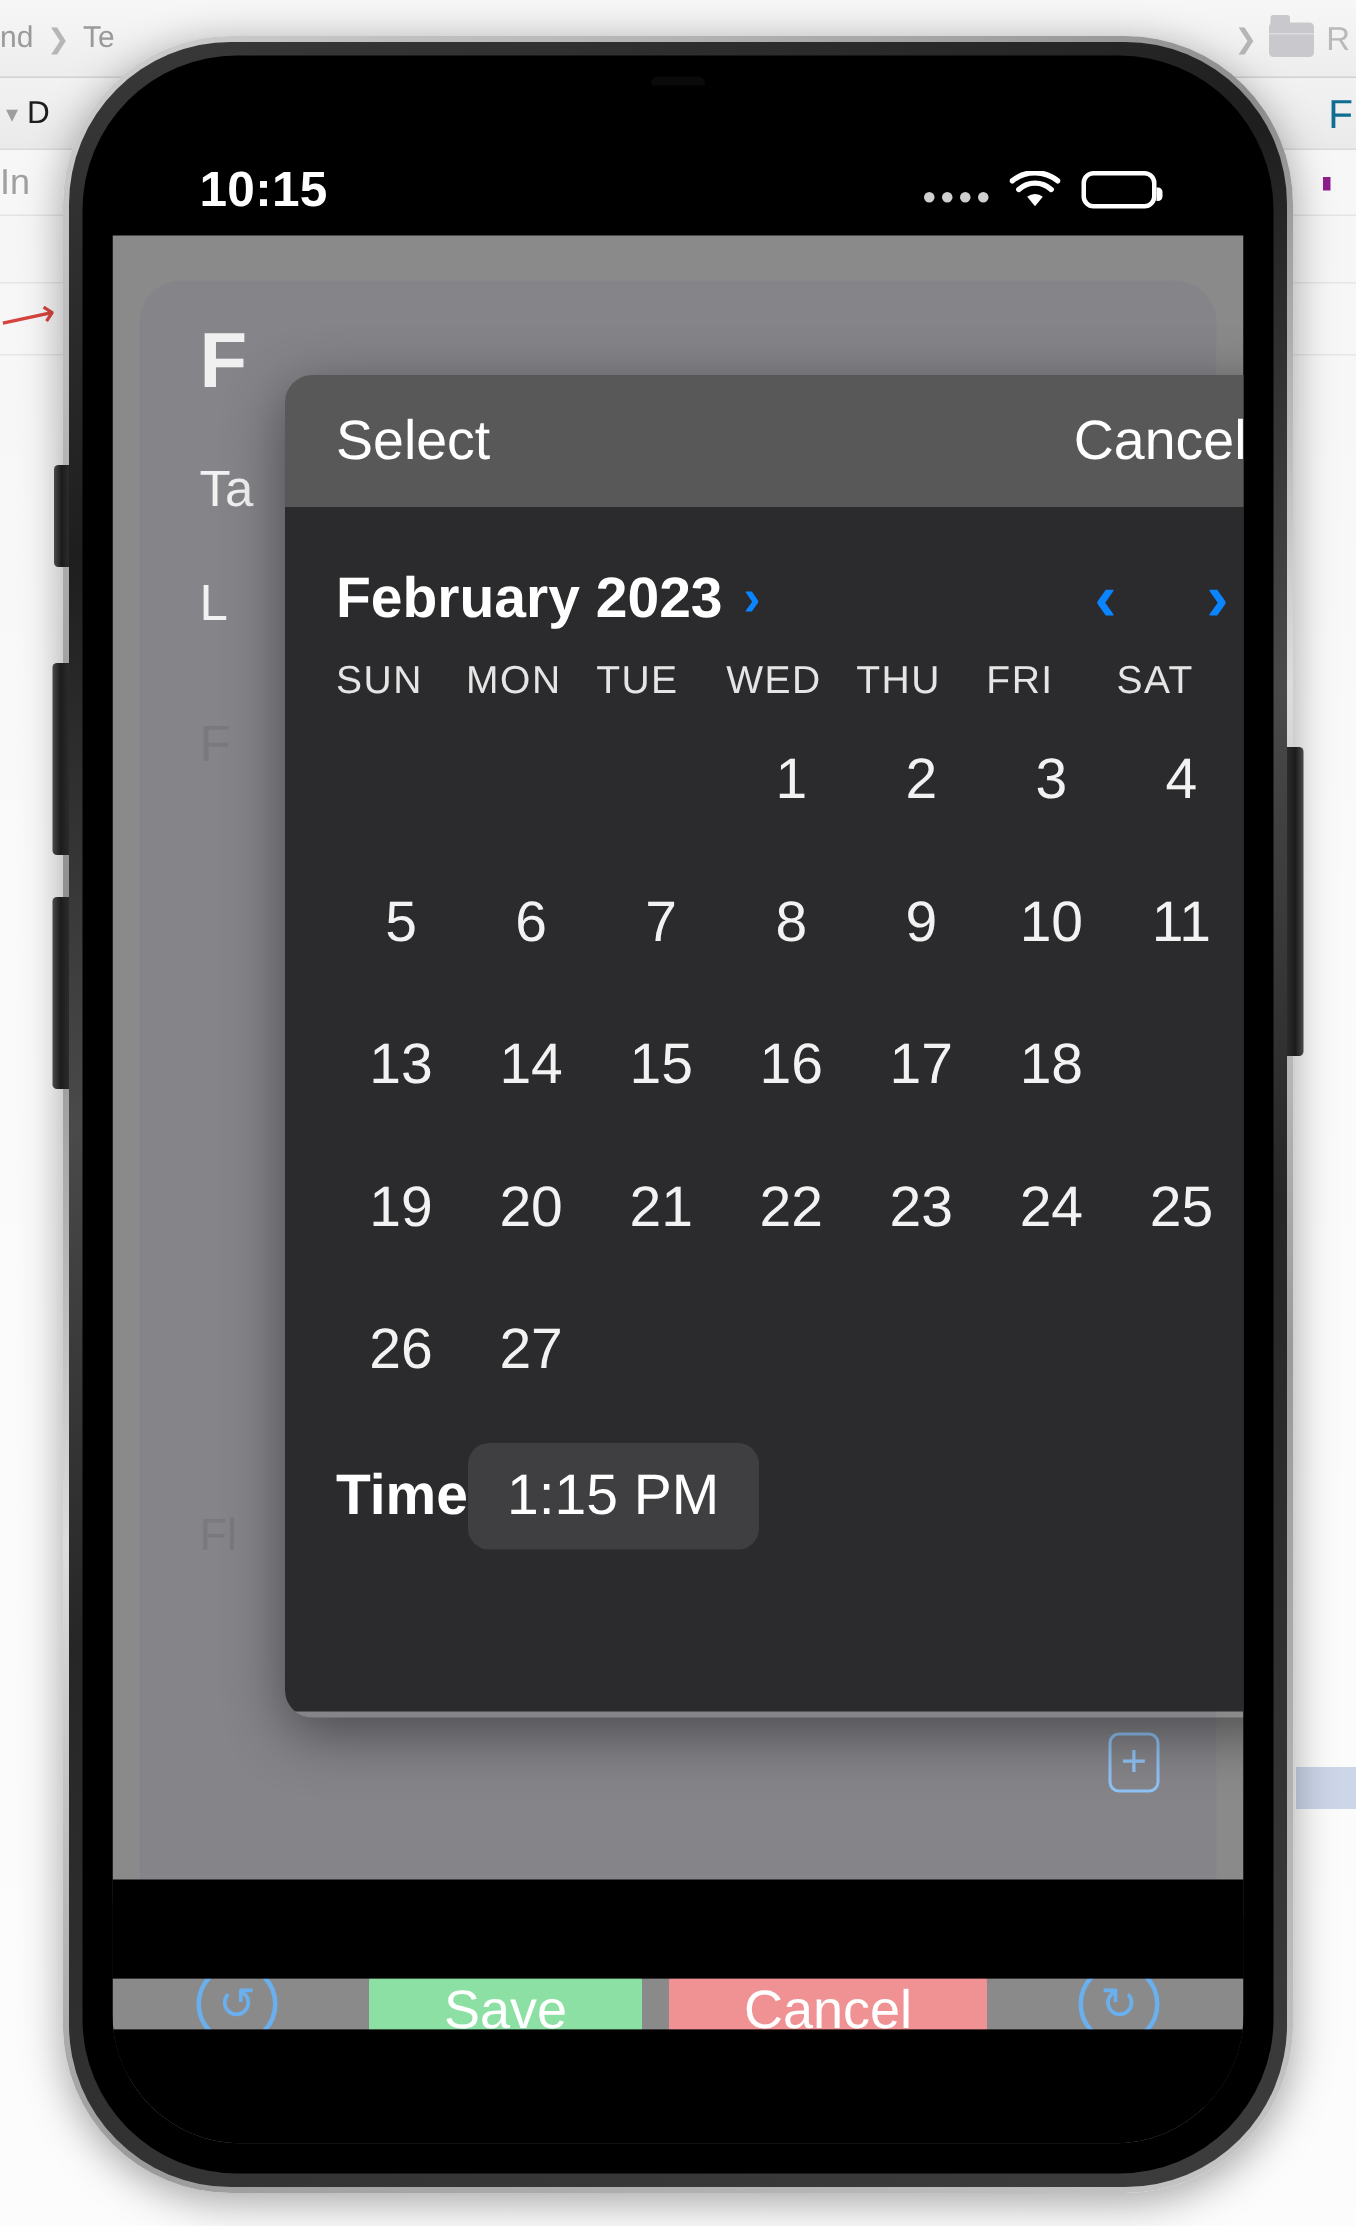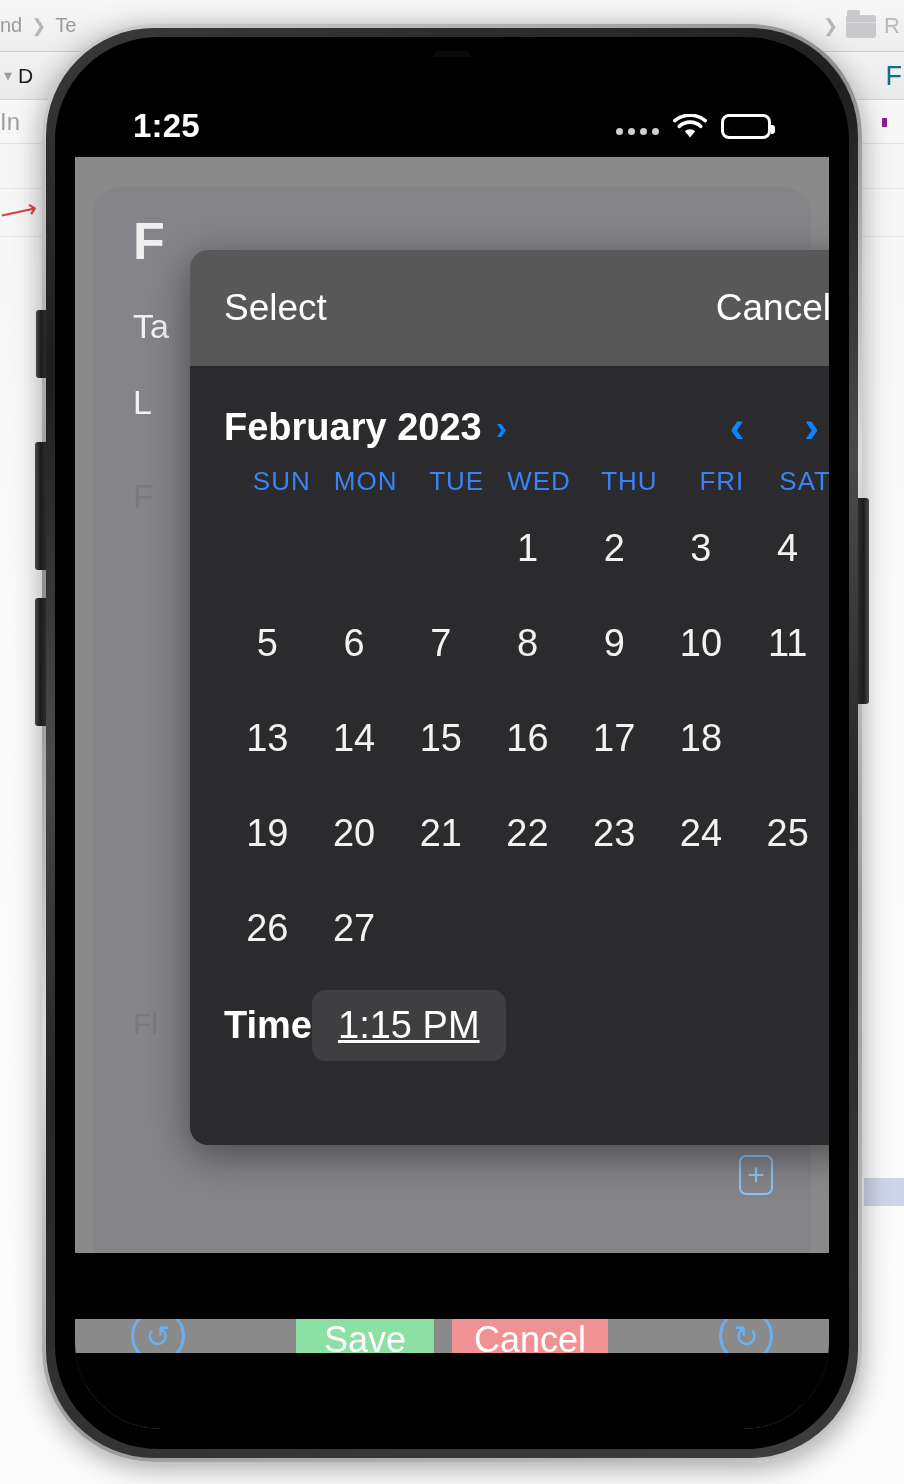--- a/index.html
+++ b/index.html
@@ -175,21 +175,21 @@
     display:flex; align-items:center; justify-content:center; gap:0px;
   }
   .circ-arrow {
     position:absolute; width:54px; height:54px; border:3px solid #6ab0ef;
     border-radius:50%; color:#6ab0ef; font-size:30px;
     display:flex; align-items:center; justify-content:center; top:28px;
   }
   .ca-left  { left:38px; }
   .ca-right { right:38px; }
   .pill {
-    padding:14px 22px; border-radius:16px; font-size:36px; color:#fff;
+    padding:14px 50px; border-radius:16px; font-size:36px; color:#fff;
     min-width:138px; text-align:center;
   }
   .pill-save   { background:#8ce0a4; margin-right:18px; }
   .pill-cancel { background:#f09294; }
   .home-ind {
     position:absolute; left:50%; transform:translateX(-50%); bottom:18px;
     width:276px; height:10px; background:#4d4d4d; border-radius:6px;
   }
 
   
@@ -199,21 +199,21 @@
   .tear-top { top:1196px; height:66px; }
   .tear-bot { top:1296px; height:92px; }
 
   
   .picker {
     position:absolute; left:115px; top:193px; width:675px; height:895px;
     border-radius:18px; overflow:hidden;
     box-shadow:0 10px 40px rgba(0,0,0,.45);
   }
   .picker-head {
-    height:116px; background:#585859;
+    height:88px; background:#585859;
     display:flex; align-items:center; justify-content:space-between;
     padding:0 34px;
   }
   .picker-head span { font-size:37px; color:#fff; }
   .picker-body { height:803px; background:#2b2b2d; padding:0 34px; }
 
   .cal-head {
     display:flex; align-items:center; justify-content:space-between;
     padding-top:40px; height:82px;
   }
@@ -223,21 +223,21 @@
   }
   .cal-month .chev { color:#0a84ff; font-size:34px; font-weight:bold; }
   .cal-nav { display:flex; align-items:center; gap:60px; padding-right:12px; }
   .cal-nav .nv { color:#0a84ff; font-size:44px; font-weight:bold; line-height:1; }
 
   .dow-row, .day-row {
     display:grid; grid-template-columns:repeat(7,1fr);
   }
   .dow-row { margin-top:18px; }
   .dow {
-    text-align:right; font-size:26px; color:#3b82f6; letter-spacing:1px;
+    text-align:left; font-size:26px; color:#e5e5e5; letter-spacing:1px;
   }
   .day-row { margin-top:8px; }
   .day {
     height:87px; display:flex; align-items:center; justify-content:center;
     font-size:38px; color:#f2f2f2;
   }
   .day.empty { color:transparent; }
   .day.sel {
     position:relative; color:#fff; font-weight:bold;
   }
@@ -247,21 +247,21 @@
   }
   .day.sel span { position:relative; z-index:1; }
 
   .time-row {
     display:flex; align-items:center; justify-content:flex-start;
     margin-top:18px;
   }
   .time-label { font-size:38px; font-weight:bold; color:#fff; }
   .time-pill {
     background:#3f3f41; border-radius:14px; padding:14px 26px;
-    font-size:38px; color:#fff;text-decoration:underline;
+    font-size:38px; color:#fff;
   }
 </style>
 </head>
 <body>
 
 <div id="root">
 
   <div class="ide">
     <div class="ide-toolbar">
       <div class="crumb">
@@ -300,21 +300,21 @@
     <div class="btn-side btn-volup"></div>
     <div class="btn-side btn-voldn"></div>
     <div class="btn-power"></div>
     <div class="device-band">
       <div class="device-bezel">
         <div class="dyn-notch"></div>
 
         <div class="screen">
 
           <div class="statusbar">
-            <div class="sb-time">1:25</div>
+            <div class="sb-time">10:15</div>
             <div class="sb-right">
               <span class="sig-dots">
                 <i></i>
                   <i></i>
                   <i></i>
                   <i></i>
               </span>
               <span class="wifi">
                 <svg viewBox="0 0 34 25" width="34" height="25">
                   <path d="M17 23.5 L11.8 17.2 a8 8 0 0 1 10.4 0 Z" fill="#fff"></path>

